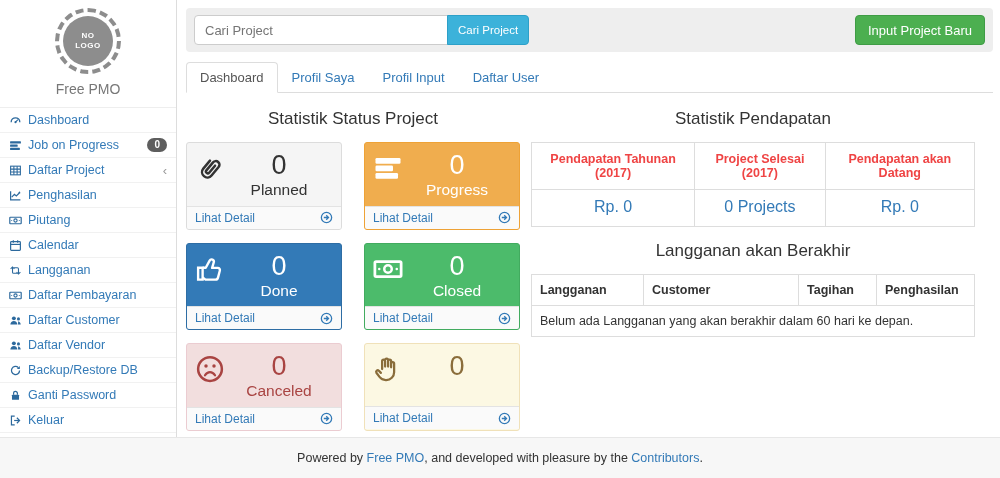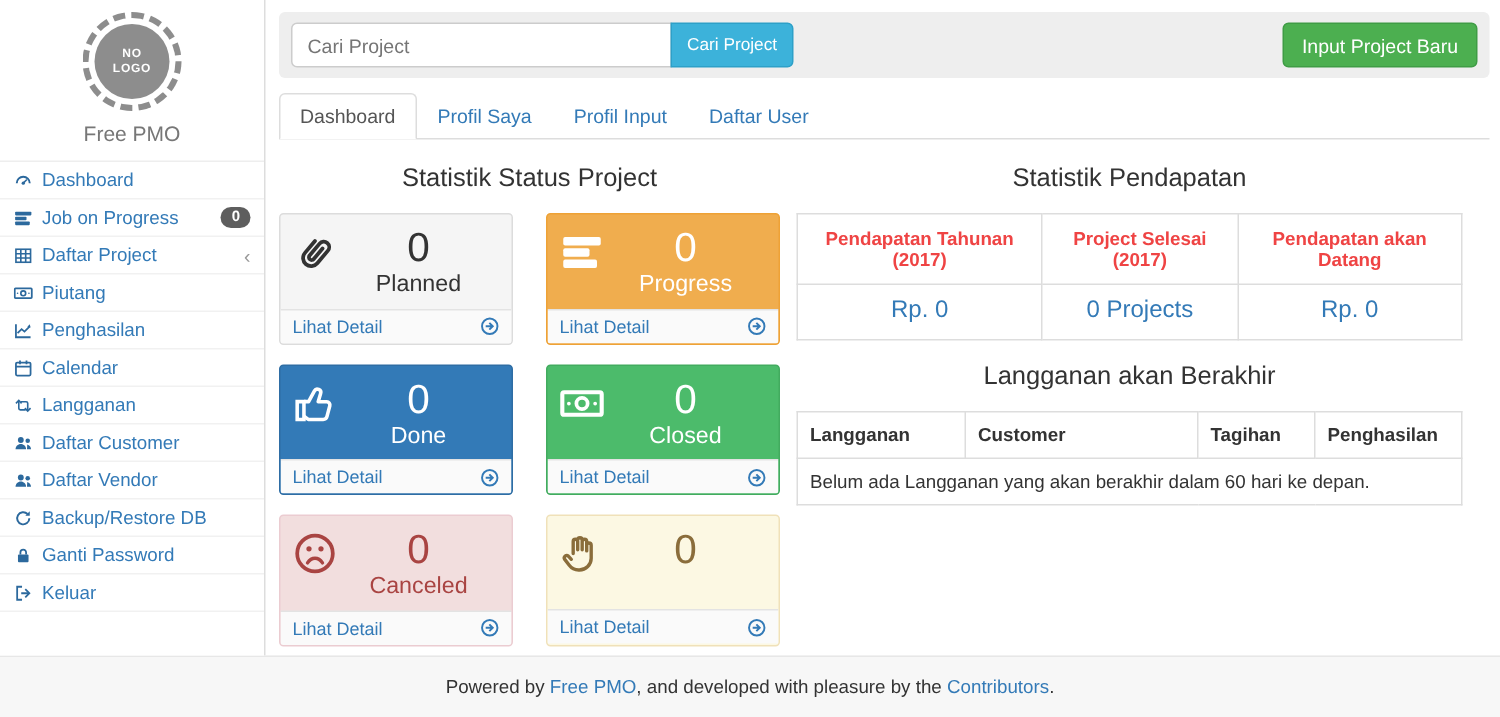--- a/index.html
+++ b/index.html
@@ -213,41 +213,47 @@
       </li>
       <li class="menu-item">
         <svg class="mi">
             <use href="#i-table"></use>
           </svg>
         <span>Daftar Project</span>
         <span class="chev">‹</span>
       </li>
       <li class="menu-item">
         <svg class="mi">
+            <use href="#i-linechart"></use>
+          </svg>
+        <span>Penghasilan</span>
+      </li>
+      <li class="menu-item">
+        <svg class="mi">
             <use href="#i-money"></use>
           </svg>
         <span>Piutang</span>
       </li>
       <li class="menu-item">
         <svg class="mi">
-            <use href="#i-linechart"></use>
-          </svg>
-        <span>Penghasilan</span>
-      </li>
-      <li class="menu-item">
-        <svg class="mi">
             <use href="#i-calendar"></use>
           </svg>
         <span>Calendar</span>
       </li>
       <li class="menu-item">
         <svg class="mi">
             <use href="#i-retweet"></use>
           </svg>
         <span>Langganan</span>
+      </li>
+      <li class="menu-item">
+        <svg class="mi">
+            <use href="#i-money"></use>
+          </svg>
+        <span>Daftar Pembayaran</span>
       </li>
       <li class="menu-item">
         <svg class="mi">
             <use href="#i-users"></use>
           </svg>
         <span>Daftar Customer</span>
       </li>
       <li class="menu-item">
         <svg class="mi">
             <use href="#i-users"></use>

